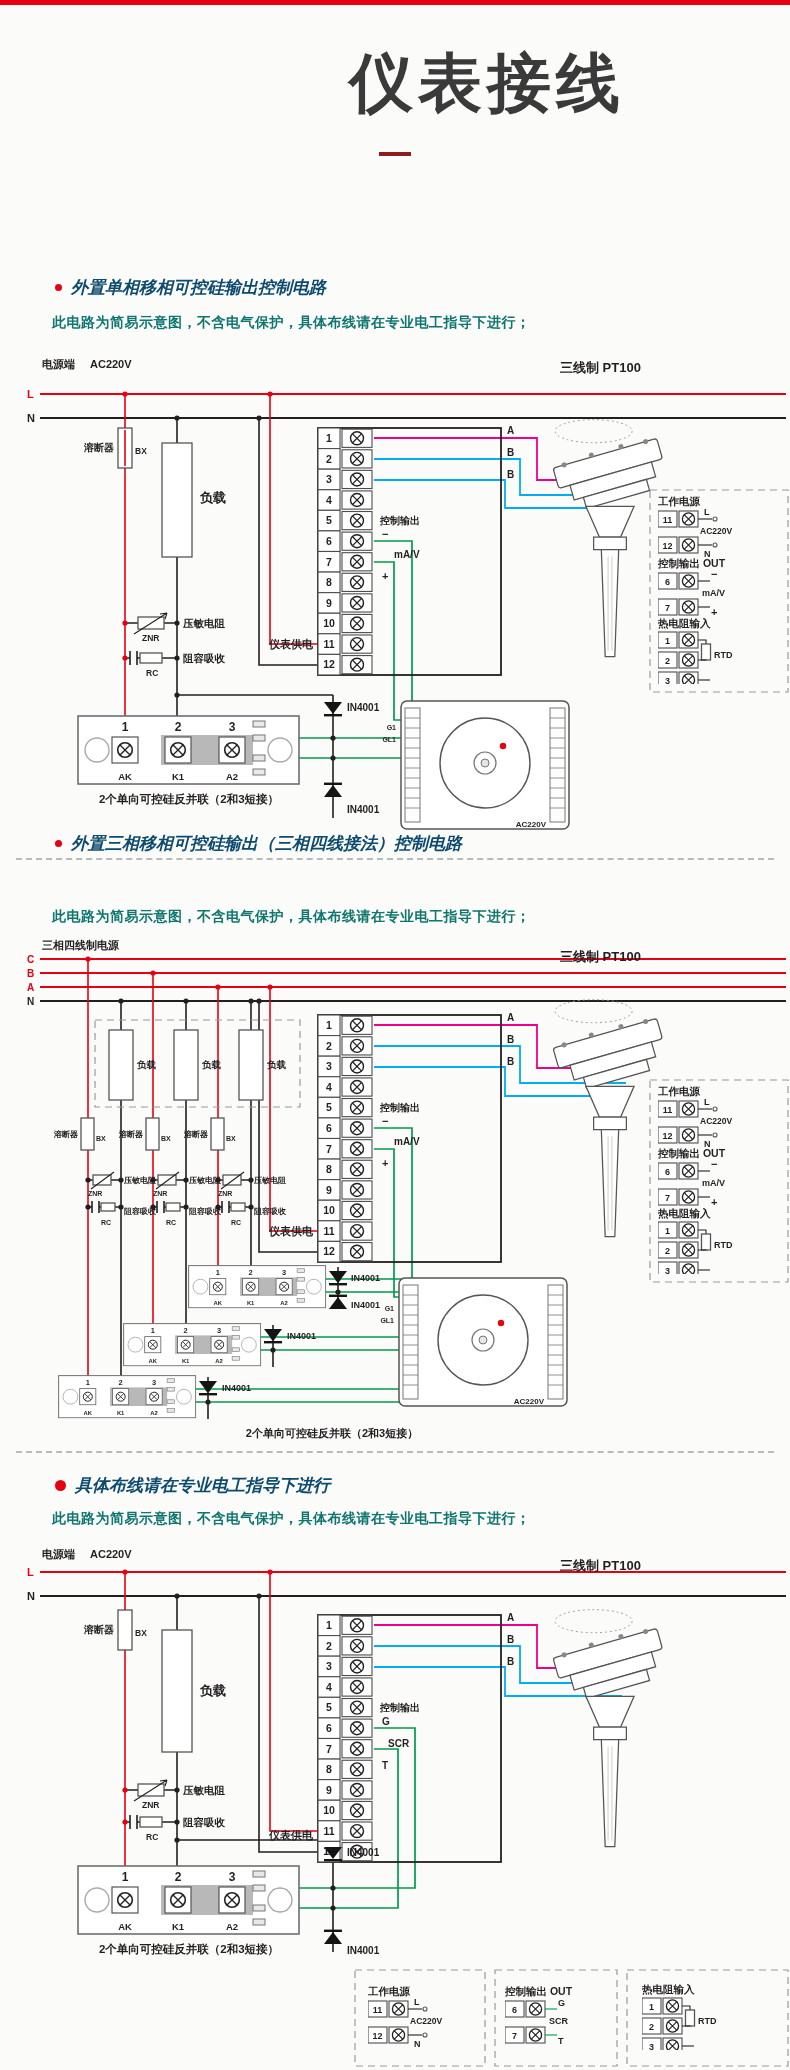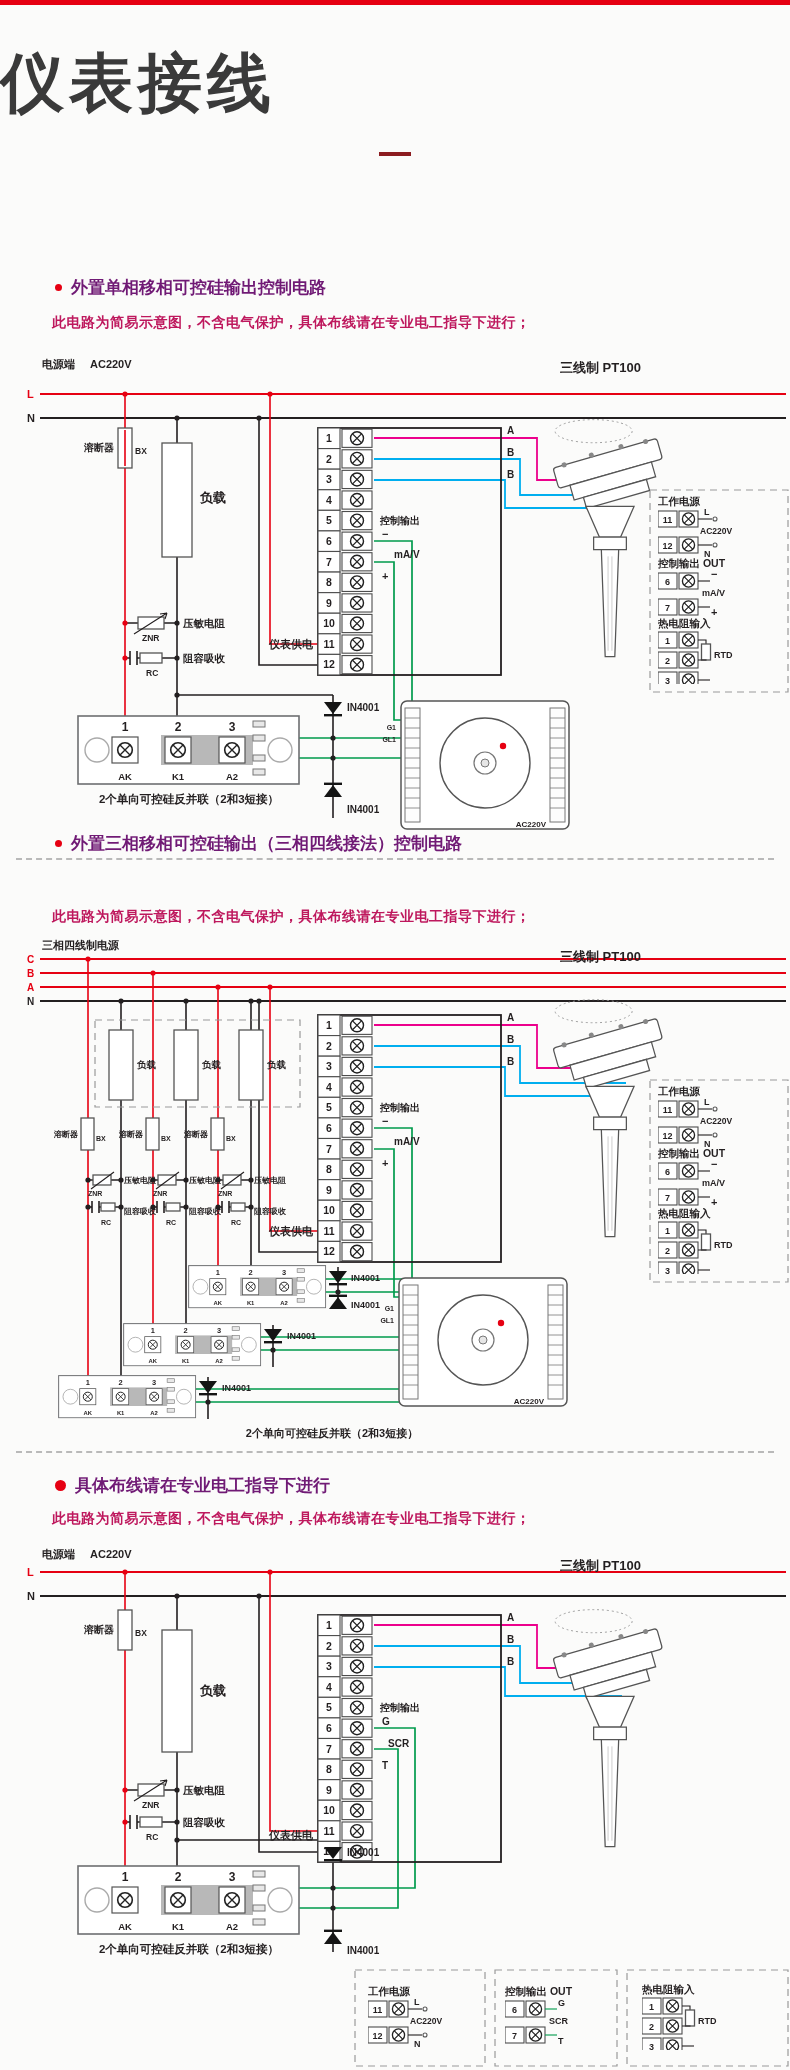--- a/index.html
+++ b/index.html
@@ -1,27 +1,27 @@
 <!DOCTYPE html>
 <html><head>
 <meta charset="utf-8">
 <style>
   html,body{margin:0;padding:0;}
   body{width:790px;height:2070px;position:relative;background:#fbfbfa;
        font-family:"Liberation Sans","DejaVu Sans",sans-serif;overflow:hidden;}
   .banner{position:absolute;top:0;left:0;width:790px;height:5px;}
-  .page-title{position:absolute;top:40px;left:0;width:625px;text-align:left;
+  .page-title{position:absolute;top:40px;left:0;width:625px;text-align:right;
       font-size:64px;font-weight:800;color:#3a3a3a;letter-spacing:5px;}
   .title-dash{position:absolute;top:152px;left:379px;width:32px;height:4px;background:#8c1c20;}
   .sec-head{position:absolute;left:55px;display:flex;align-items:center;gap:9px;}
   .bullet{border-radius:50%;background:#e60012;display:inline-block;flex:0 0 auto;}
   .b7{width:7px;height:7px;}
   .b10{width:11px;height:11px;}
-  .sec-title{font-size:17px;font-weight:700;color:#701a75;}
-  .sec-note{position:absolute;left:52px;font-size:14px;font-weight:700;color:#be185d;letter-spacing:.5px;}
+  .sec-title{font-size:17px;font-weight:700;color:#0c4a6e;font-style:italic;}
+  .sec-note{position:absolute;left:52px;font-size:14px;font-weight:700;color:#0f766e;letter-spacing:.5px;}
   .divider{position:absolute;left:16px;width:758px;border-top:2px dashed #b9b9b9;}
   svg.sheet{position:absolute;left:0;}
   svg text{fill:#231f20;}
   .f7{font-size:7px}.f8{font-size:8px}.f85{font-size:8.5px}
   .f9{font-size:9px}.f95{font-size:9.5px}.f10{font-size:10px}.f105{font-size:10.5px}
   .f11{font-size:11px}.f115{font-size:11.5px}.f12{font-size:12px}.f13{font-size:13px}
   .bb{font-weight:700}.mid{text-anchor:middle}.end{text-anchor:end}
   .red{fill:#e60012}
   .wr{stroke:#e60012;fill:none;stroke-width:1.6}
   .wk{stroke:#231f20;fill:none;stroke-width:1.6}

